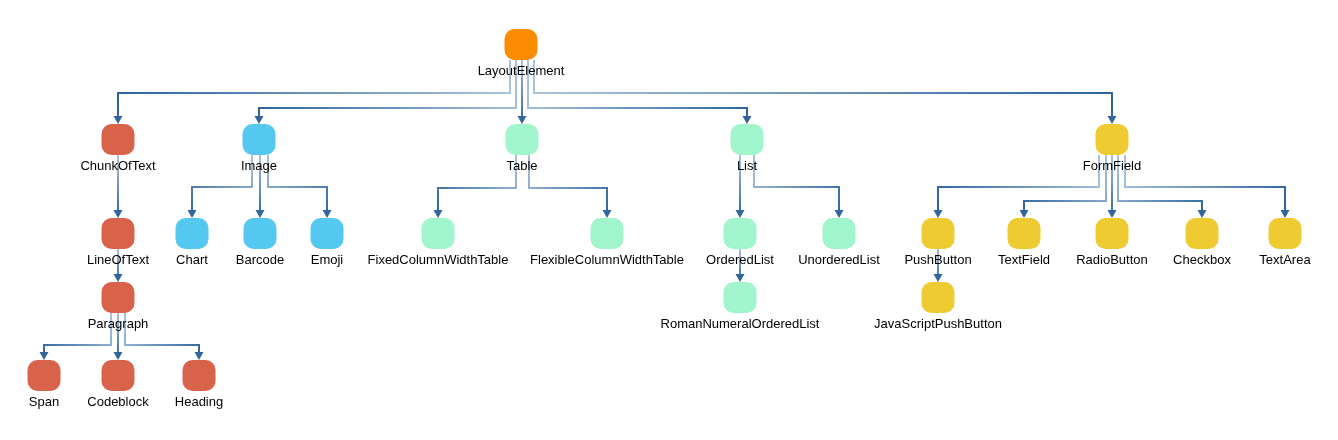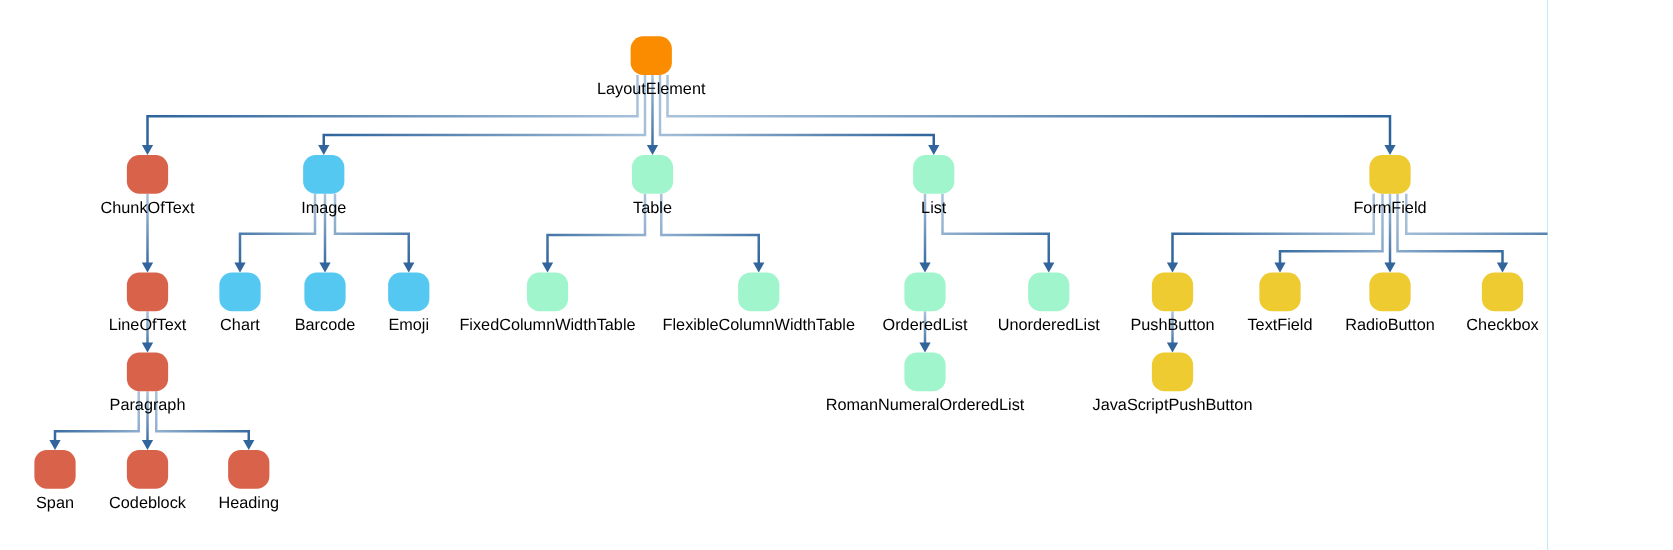--- a/index.html
+++ b/index.html
@@ -3,23 +3,23 @@
 <meta charset="utf-8">
 <style>
   html, body {
     margin: 0;
     padding: 0;
     background: #ffffff;
     font-family: "Liberation Sans", sans-serif;
   }
   .diagram-wrap {
     position: relative;
-    width: 1238px;
+    width: 1338px;
     height: 440px;
-    background: #0ea5e9;
+    background: #e5e5e5;
     overflow: hidden;
   }
   svg text {
     font-family: "Liberation Sans", sans-serif;
   }
 </style>
 </head>
 <body>
 
 <div class="diagram-wrap">

